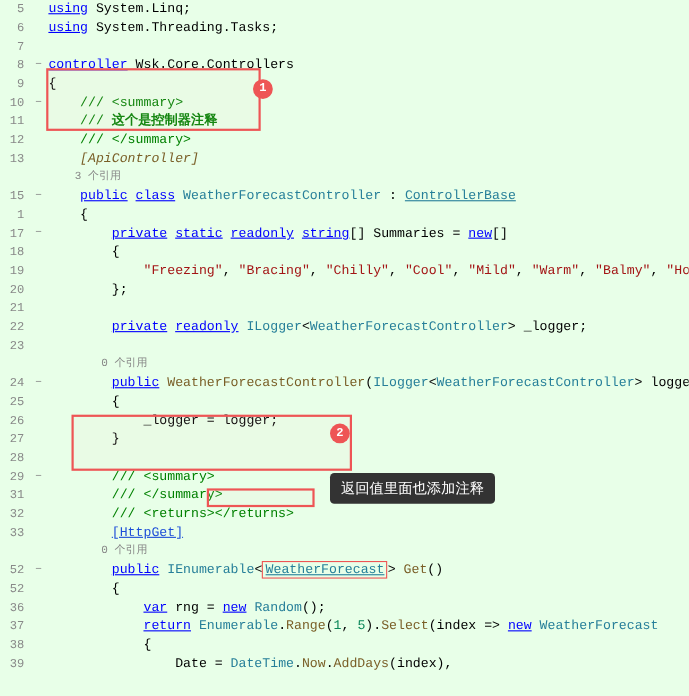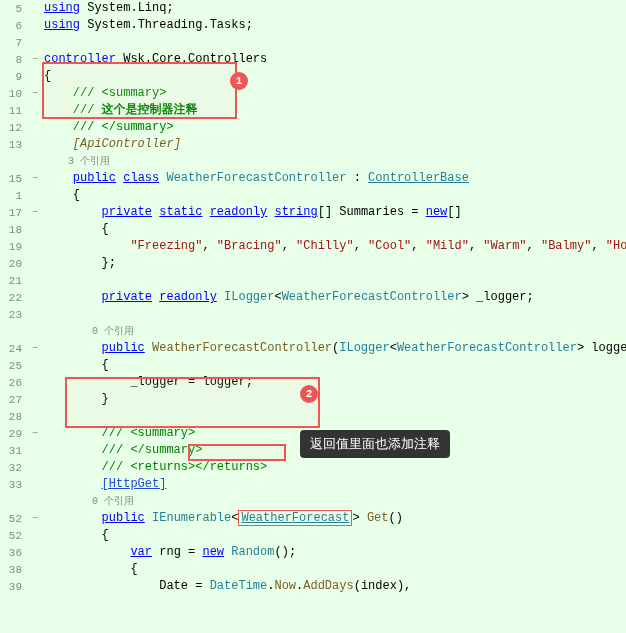--- a/index.html
+++ b/index.html
@@ -319,20 +319,25 @@
     <div class="fold-gutter"></div>
     <div class="line-content">        {</div>
   </div>
 
   <div class="line">
     <div class="line-number">36</div>
     <div class="fold-gutter"></div>
     <div class="line-content">            <span class="kw">var</span> rng = <span class="kw">new</span> <span class="type">Random</span>();</div>
   </div>
 
+  <div class="line">
+    <div class="line-number">37</div>
+    <div class="fold-gutter"></div>
+    <div class="line-content">            <span class="kw">return</span> <span class="type">Enumerable</span>.<span class="method">Range</span>(<span class="num">1</span>, <span class="num">5</span>).<span class="method">Select</span>(index =&gt; <span class="kw">new</span> <span class="type">WeatherForecast</span></div>
+  </div>
 
   <div class="line">
     <div class="line-number">38</div>
     <div class="fold-gutter"></div>
     <div class="line-content">            {</div>
   </div>
 
   <div class="line">
     <div class="line-number">39</div>
     <div class="fold-gutter"></div>

